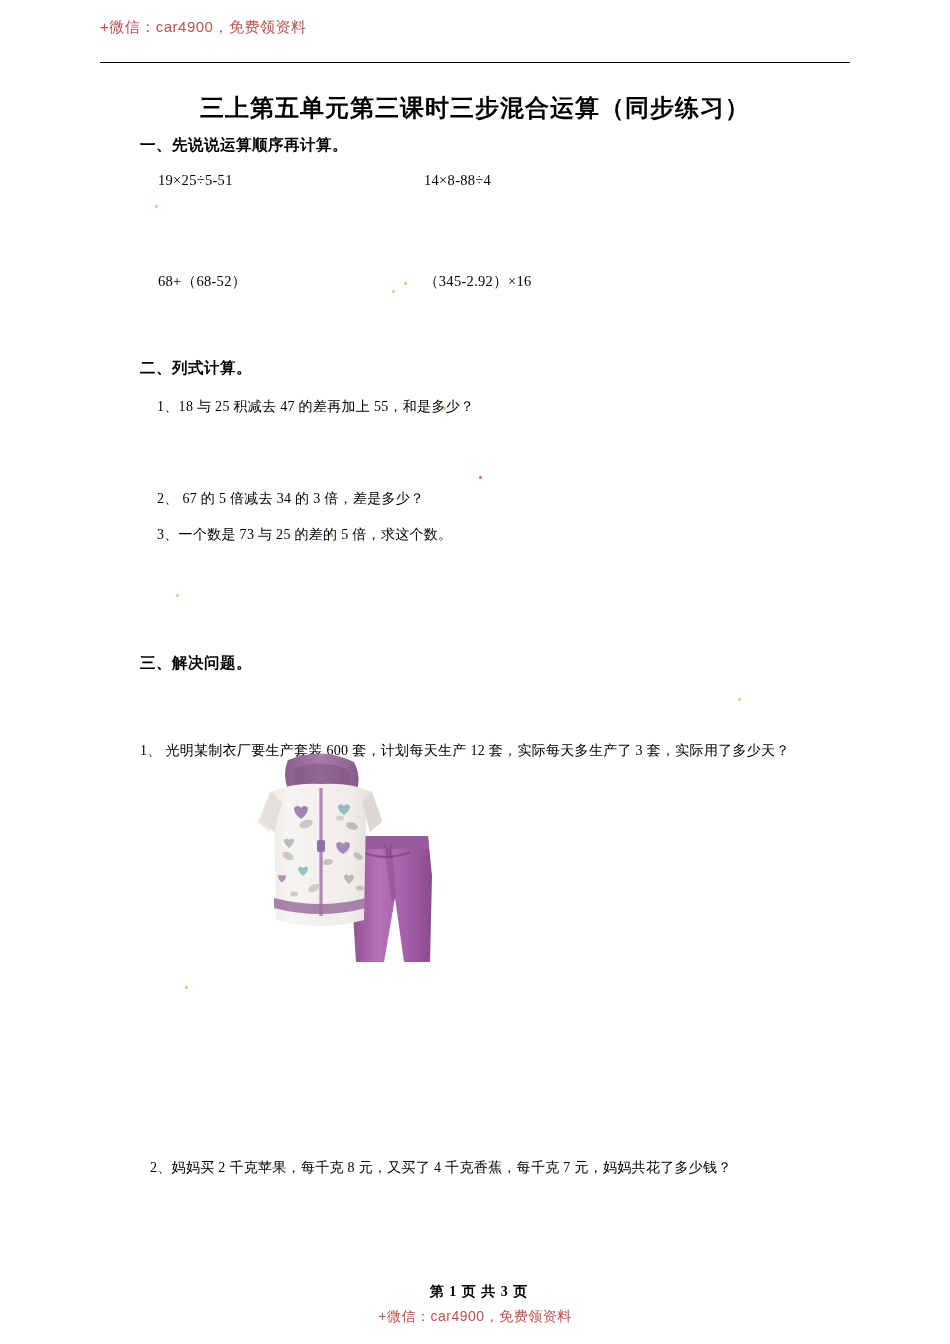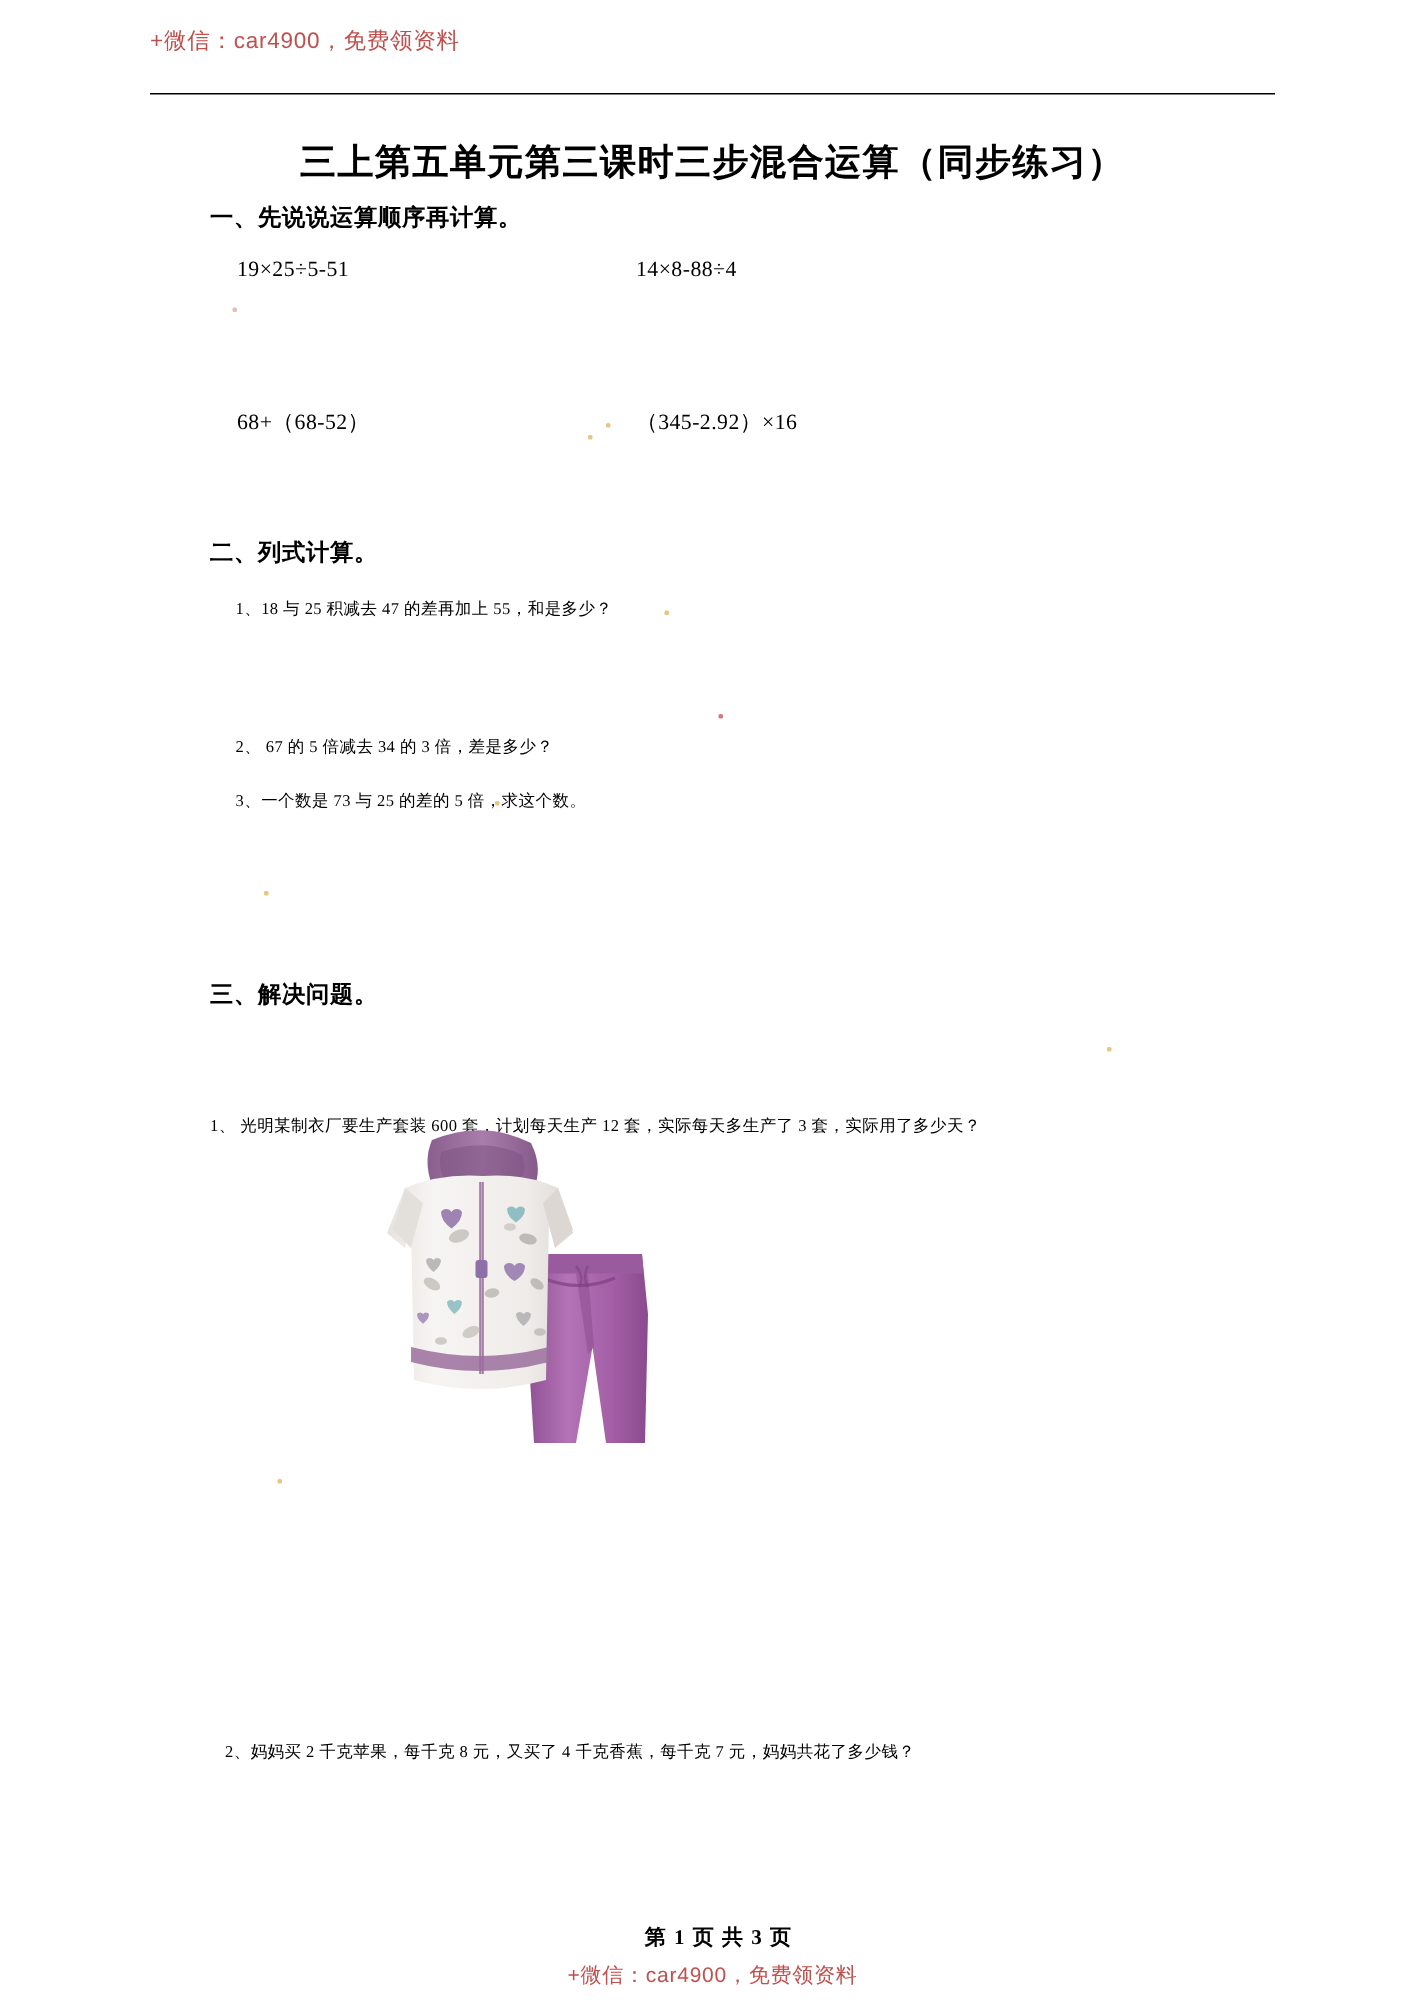--- a/index.html
+++ b/index.html
@@ -52,21 +52,21 @@
   }
   .sec-head {
     position: absolute;
     font-size: 15.5px;
     font-weight: bold;
     font-family: "Liberation Serif", serif;
     letter-spacing: 0.5px;
   }
   .q {
     position: absolute;
-    font-size: 11px;
+    font-size: 14px;
     font-family: "Liberation Serif", serif;
     letter-spacing: 0.3px;
     white-space: nowrap;
   }
   .q.wrap {
     white-space: normal;
     line-height: 30px;
     margin-top: 48px;
   }
   .expr {

